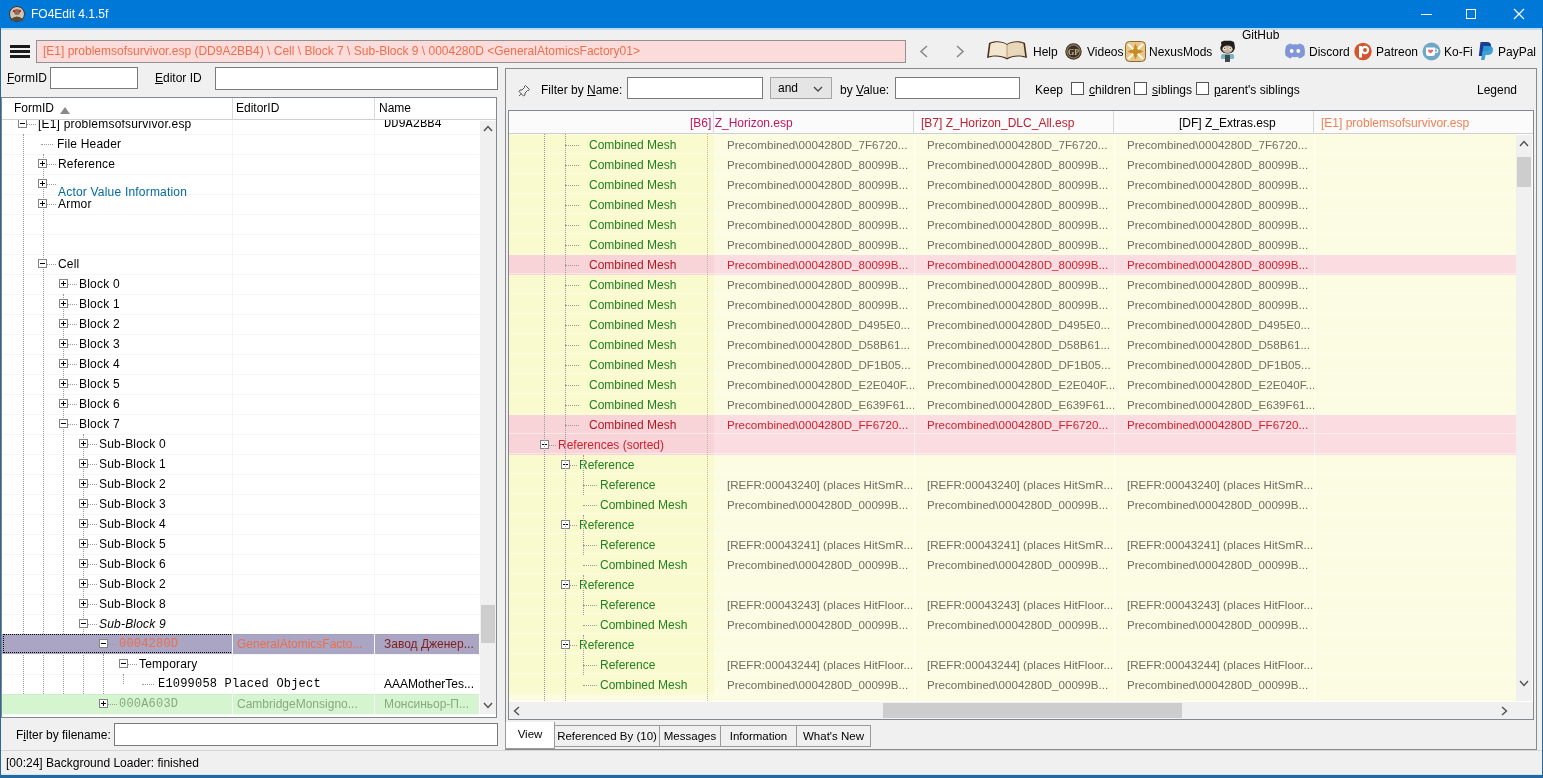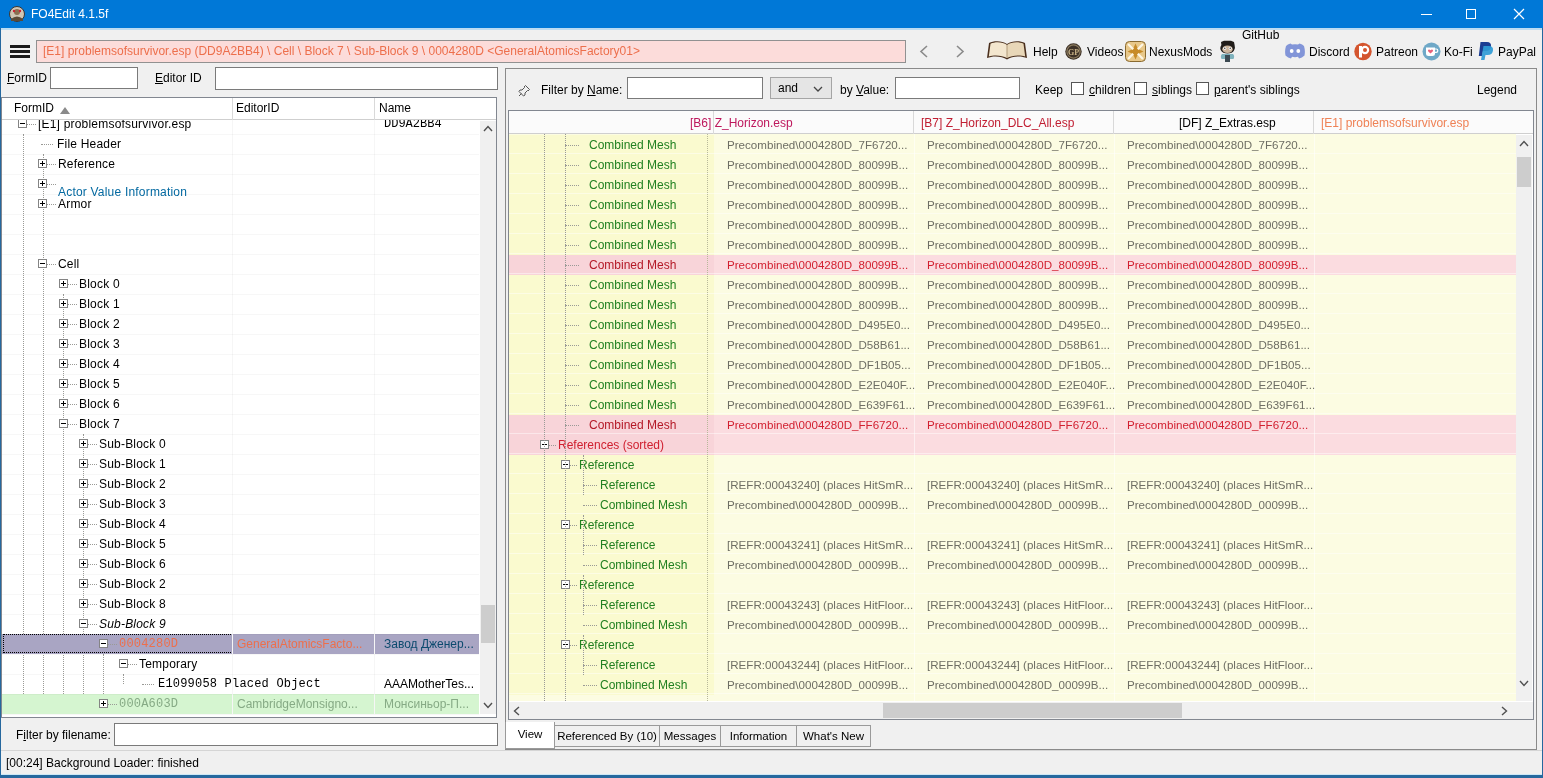--- a/index.html
+++ b/index.html
@@ -231,21 +231,21 @@
 <div class="ex" style="left:77px;top:5px"></div>
 <div class="hdot" style="left:86px;top:10px;width:9px"></div>
 <div class="a" style="left:97px;top:0;color:#000;letter-spacing:0.2px">Sub-Block 9</div>
 </div>
 <div class="row" style="top:536px;background:#a9a5c3;">
 <div class="a" style="left:1px;top:0;width:230px;height:19px;border:1px dotted #000"></div>
 <div class="ex" style="left:97px;top:5px"></div>
 <div class="hdot" style="left:106px;top:10px;width:9px"></div>
 <div class="a mono" style="left:117px;top:0;color:#ed6f4c;letter-spacing:0.2px">0004280D</div>
 <div class="a" style="left:235px;top:0;width:136px;overflow:hidden;color:#ed6f4c">GeneralAtomicsFacto...</div>
-<div class="a" style="left:382px;top:0;width:95px;overflow:hidden;color:#0c4a6e">Завод Дженер...</div>
+<div class="a" style="left:382px;top:0;width:95px;overflow:hidden;color:#7f1d1d">Завод Дженер...</div>
 </div>
 <div class="row" style="top:556px;">
 <div class="ex" style="left:117px;top:5px"></div>
 <div class="hdot" style="left:126px;top:10px;width:9px"></div>
 <div class="a" style="left:137px;top:0;color:#000;letter-spacing:0.2px">Temporary</div>
 </div>
 <div class="row" style="top:576px;">
 <div class="hdot" style="left:140px;top:10px;width:12px"></div>
 <div class="a mono" style="left:156px;top:0;color:#000;letter-spacing:0.2px">E1099058 Placed Object</div>
 <div class="a" style="left:382px;top:0;width:95px;overflow:hidden;color:#000">AAAMotherTes...</div>

